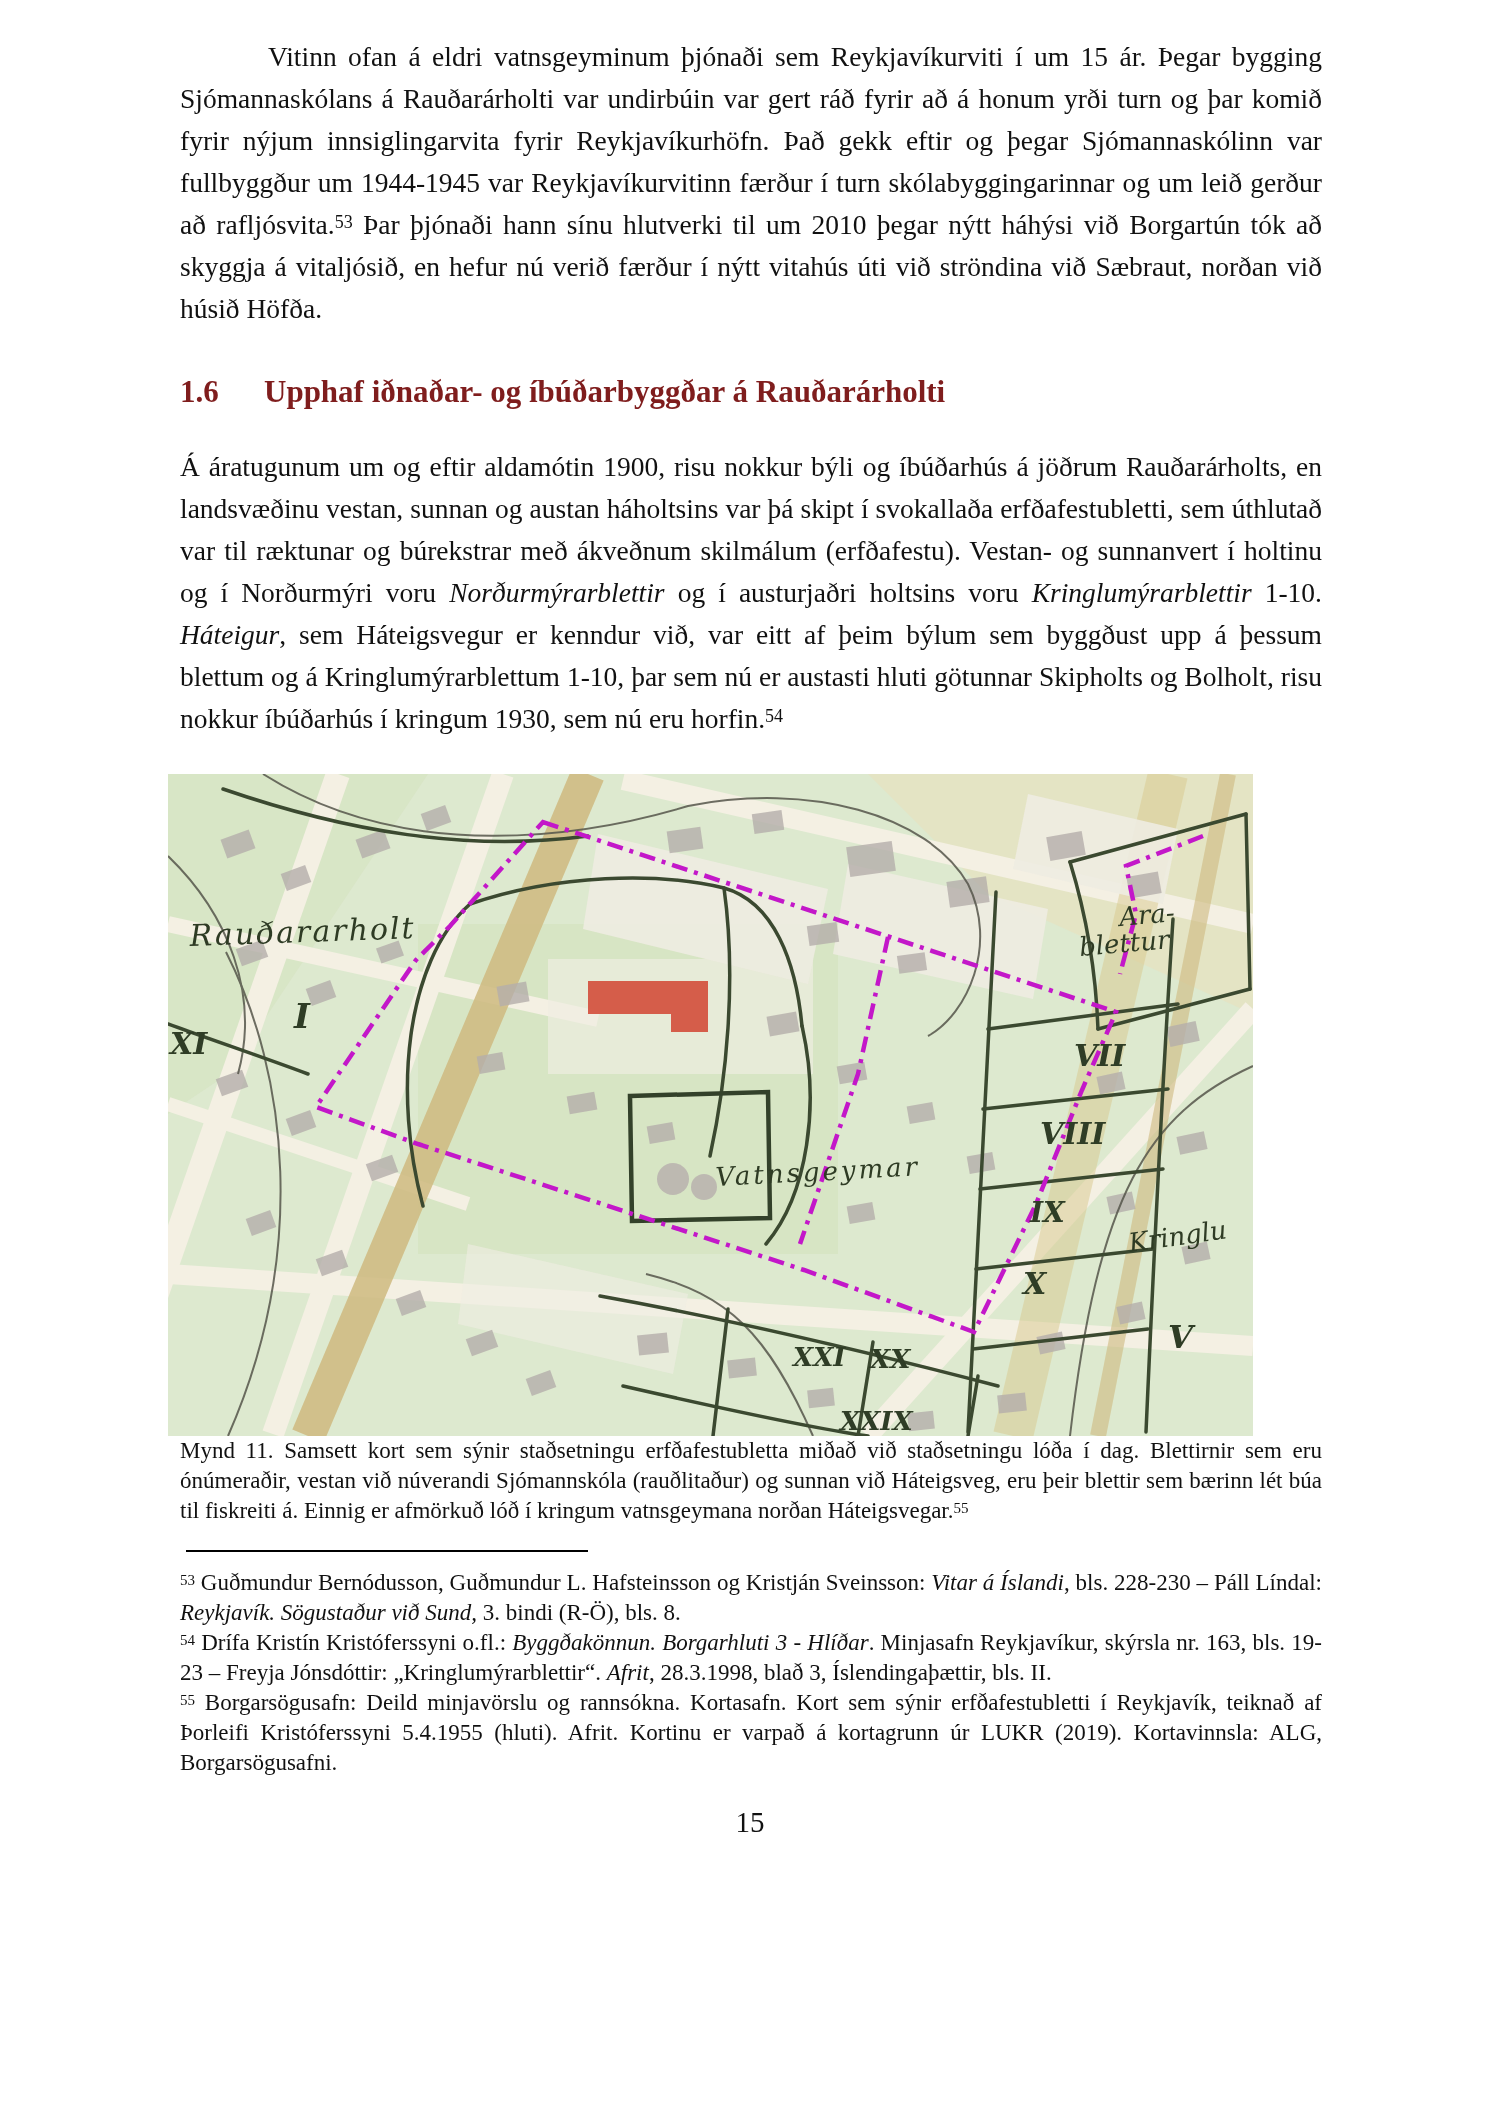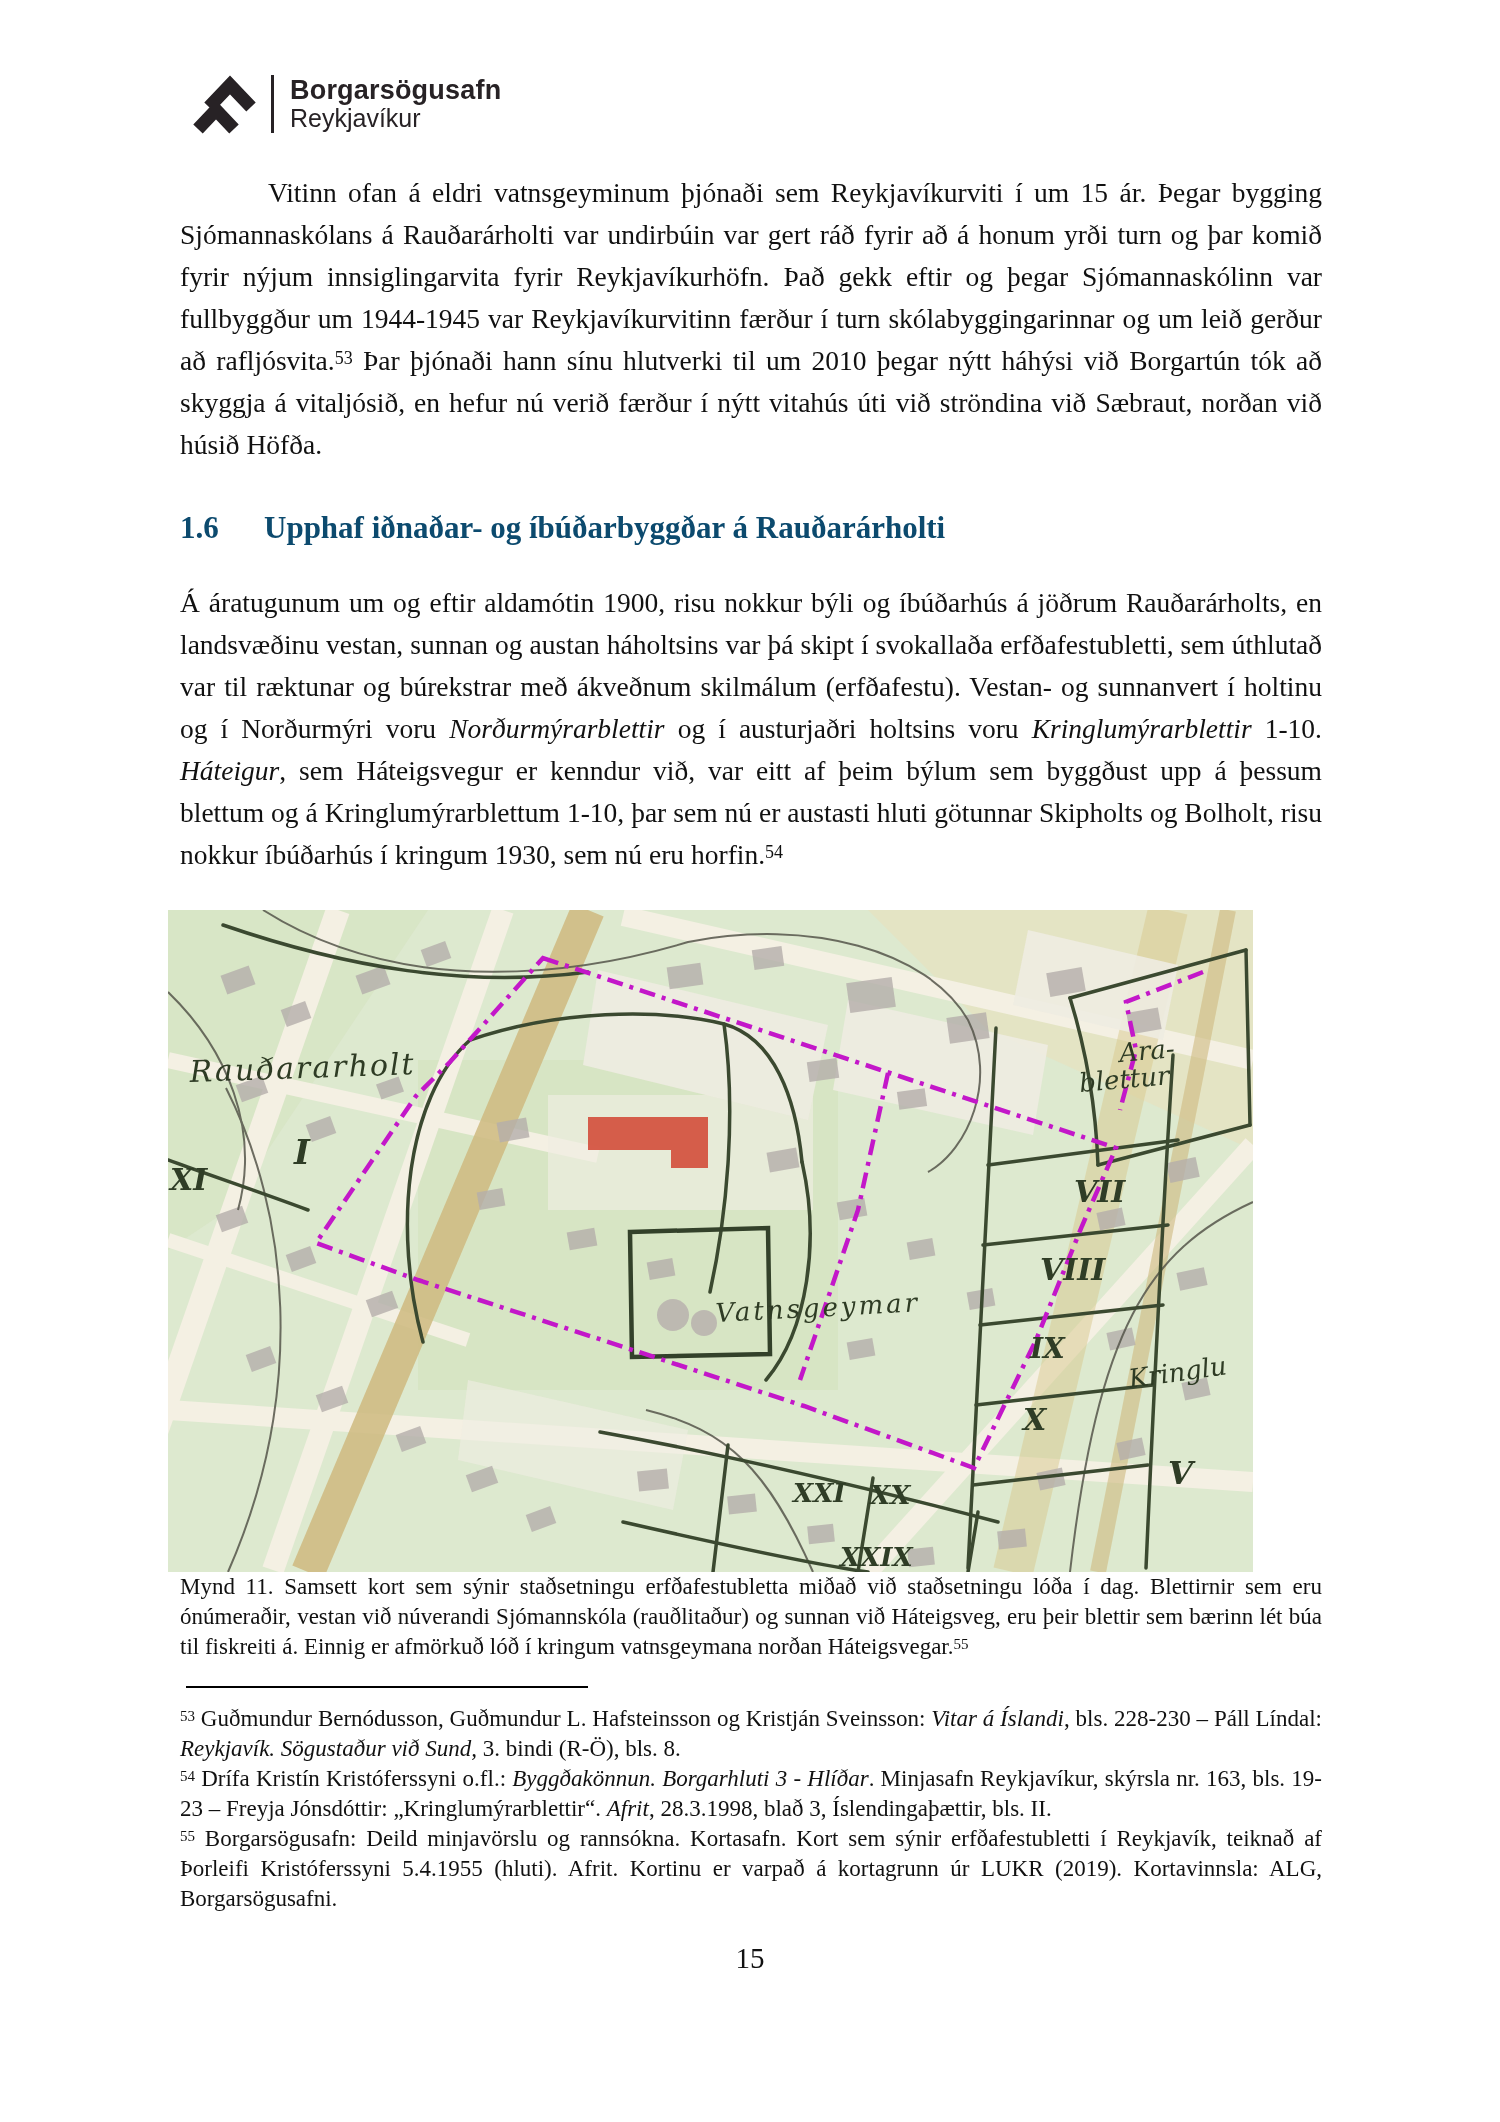--- a/index.html
+++ b/index.html
@@ -24,21 +24,21 @@
   .bodytext{
     margin:36px 178px 0 180px;
     font-size:27.5px;line-height:42px;
     text-align:justify;
   }
   .indent{text-indent:88px;}
   sup.fnref{font-size:18px;line-height:0;vertical-align:6px;}
   
   .heading{
     margin:44px 178px 0 180px;
-    color:#0c4a6e;font-weight:bold;font-size:31px;
+    color:#7f1d1d;font-weight:bold;font-size:31px;
     font-family:"Liberation Serif",serif;
   }
   .heading .hnum{display:inline-block;width:84px;}
   
   figure.mapfig{margin:34px 0 0 168px;padding:0;width:1085px;height:662px;}
   .mlabel{font-family:"DejaVu Serif",serif;font-style:italic;fill:#2e3b24;}
   .mnum{font-family:"DejaVu Serif",serif;font-style:italic;font-weight:bold;fill:#2f3d26;}
   
   .caption{
     margin:0 178px 0 180px;
@@ -50,31 +50,20 @@
   .footnotes{margin:16px 178px 0 180px;font-size:23px;line-height:30px;text-align:justify;}
   .footnotes sup{font-size:15px;vertical-align:5px;line-height:0;}
   
   .pagenum{text-align:center;font-size:29px;margin-top:28px;}
 </style>
 </head>
 <body>
 
 <div class="page">
 
-  <div class="logo">
-    <svg width="64" height="62" viewBox="0 0 64 62">
-      <polyline points="16,34 37,12 58,34" fill="none" stroke="#272225" stroke-width="13"></polyline>
-      <polyline points="5,56 23,37 41,56" fill="none" stroke="#272225" stroke-width="13"></polyline>
-    </svg>
-    <div class="divider"></div>
-    <div class="logo-text">
-      <div class="l1">Borgarsögusafn</div>
-      <div class="l2">Reykjavíkur</div>
-    </div>
-  </div>
 
   <p class="bodytext indent"><span>Vitinn ofan á eldri vatnsgeyminum þjónaði sem Reykjavíkurviti í um 15 ár. Þegar bygging Sjómannaskólans á Rauðarárholti var undirbúin var gert ráð fyrir að á honum yrði turn og þar komið fyrir nýjum innsiglingarvita fyrir Reykjavíkurhöfn. Það gekk eftir og þegar Sjómannaskólinn var fullbyggður um 1944-1945 var Reykjavíkurvitinn færður í turn skólabyggingarinnar og um leið gerður að rafljósvita.</span><sup class="fnref">53</sup><span> Þar þjónaði hann sínu hlutverki til um 2010 þegar nýtt háhýsi við Borgartún tók að skyggja á vitaljósið, en hefur nú verið færður í nýtt vitahús úti við ströndina við Sæbraut, norðan við húsið Höfða.</span></p>
 
   <h2 class="heading"><span class="hnum">1.6</span><span>Upphaf iðnaðar- og íbúðarbyggðar á Rauðarárholti</span></h2>
 
   <p class="bodytext"><span>Á áratugunum um og eftir aldamótin 1900, risu nokkur býli og íbúðarhús á jöðrum Rauðarárholts, en landsvæðinu vestan, sunnan og austan háholtsins var þá skipt í svokallaða erfðafestubletti, sem úthlutað var til ræktunar og búrekstrar með ákveðnum skilmálum (erfðafestu). Vestan- og sunnanvert í holtinu og í Norðurmýri voru </span><i>Norðurmýrarblettir</i><span> og í austurjaðri holtsins voru </span><i>Kringlumýrarblettir</i><span> 1-10. </span><i>Háteigur</i><span>, sem Háteigsvegur er kenndur við, var eitt af þeim býlum sem byggðust upp á þessum blettum og á Kringlumýrarblettum 1-10, þar sem nú er austasti hluti götunnar Skipholts og Bolholt, risu nokkur íbúðarhús í kringum 1930, sem nú eru horfin.</span><sup class="fnref">54</sup></p>
 
   <figure class="mapfig">
     <svg width="1085" height="662" viewBox="0 0 1085 662">
 

